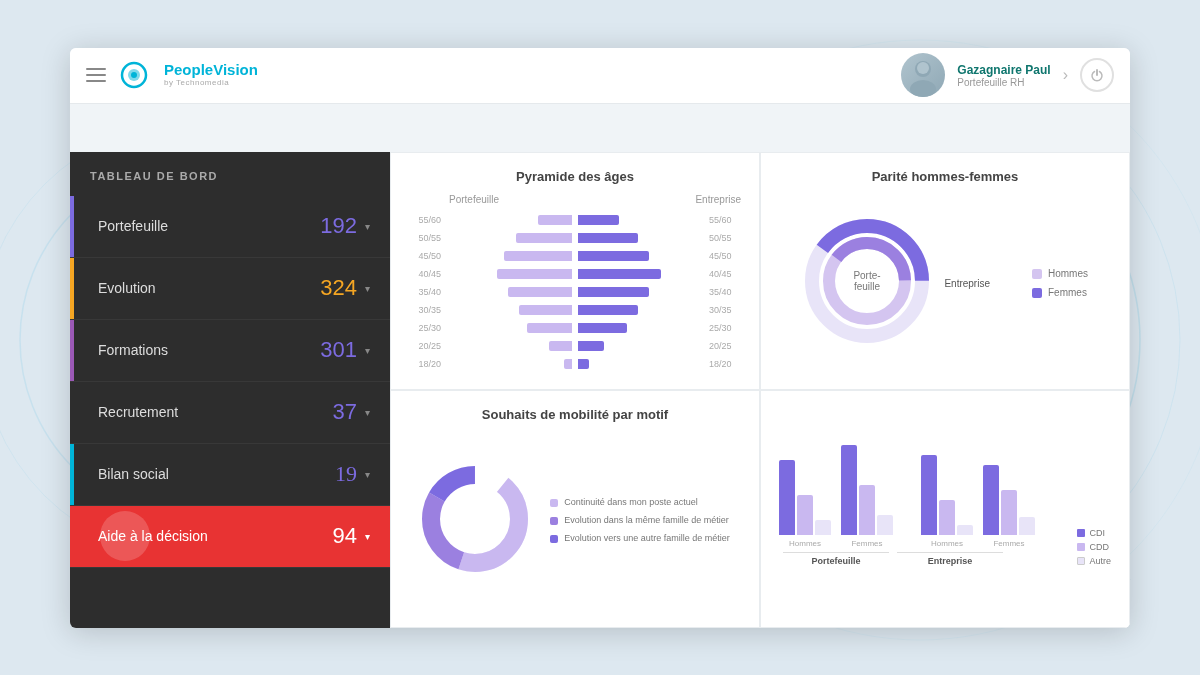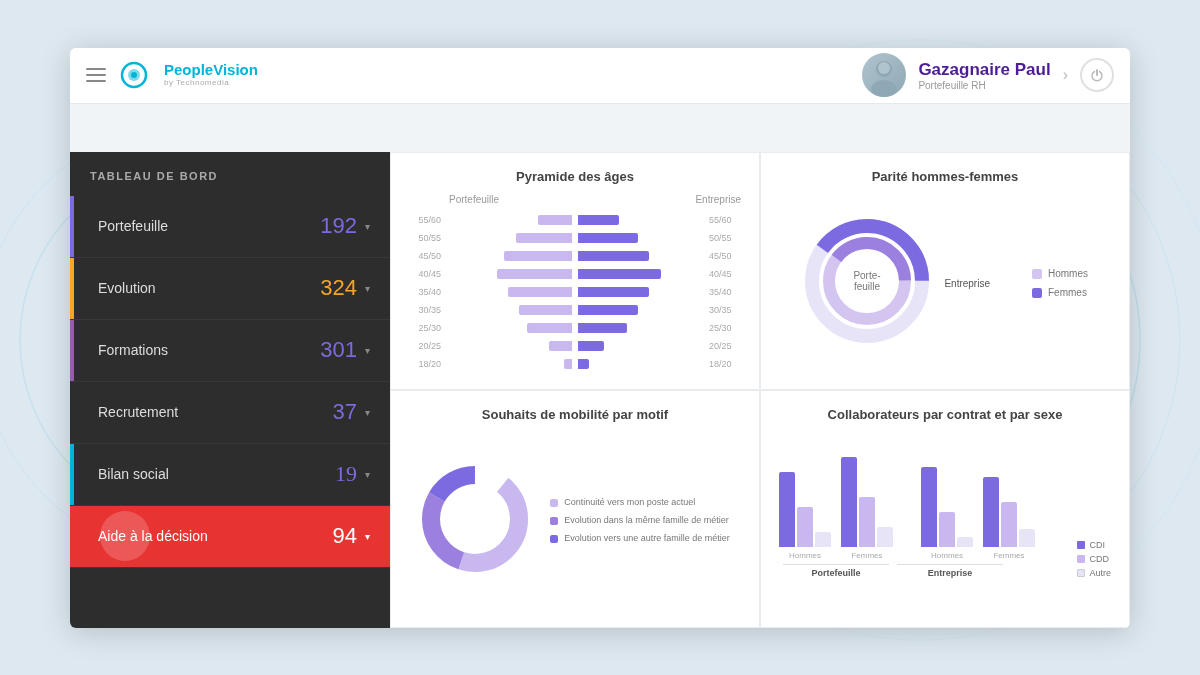--- a/index.html
+++ b/index.html
@@ -105,23 +105,23 @@
       display: flex;
       align-items: flex-end;
       justify-content: center;
     }
     .user-info {
       display: flex;
       flex-direction: column;
       justify-content: center;
     }
     .user-name {
-      font-size: 17px;
+      font-size: 12px;
       font-weight: 600;
-      color: #4c1d95;
+      color: #0f766e;
     }
     .user-role {
       font-size: 10px;
       color: #999;
     }
     .chevron-right {
       color: #bbb;
       font-size: 16px;
     }
     .power-btn {
@@ -660,37 +660,36 @@
                 <circle cx="55" cy="55" r="44" fill="none" stroke="#9b80e0" stroke-width="18" stroke-dasharray="78 198" stroke-dashoffset="-152" transform="rotate(-90 55 55)"></circle>
 
                 <circle cx="55" cy="55" r="44" fill="none" stroke="#7c6be0" stroke-width="18" stroke-dasharray="46 230" stroke-dashoffset="-230" transform="rotate(-90 55 55)"></circle>
 
                 <circle cx="55" cy="55" r="44" fill="none" stroke="#fff" stroke-width="20" stroke-dasharray="30 246" stroke-dashoffset="0" transform="rotate(-90 55 55)"></circle>
               </svg>
             </div>
             <div class="mobilite-legend">
               <div class="mobilite-legend-item">
                 <div class="mobilite-dot" style="background:#c9b8f0"></div>
-                <span>Continuité vers mon poste actuel</span>
+                <span>Continuité dans mon poste actuel</span>
               </div>
               <div class="mobilite-legend-item">
                 <div class="mobilite-dot" style="background:#9b80e0"></div>
                 <span>Evolution dans la même famille de métier</span>
               </div>
               <div class="mobilite-legend-item">
                 <div class="mobilite-dot" style="background:#7c6be0"></div>
                 <span>Evolution vers une autre famille de métier</span>
               </div>
             </div>
           </div>
         </div>
       </div>
 
       <div class="chart-panel">
-        <div class="chart-title">Collaborateurs par contrat et par sexe</div>
         <div class="chart-body">
           <div style="display:flex;width:100%;align-items:flex-end;gap:8px;">
             <div style="flex:1;">
               <div style="display:flex;align-items:flex-end;gap:10px;height:100px;padding-bottom:4px;">
 
                 <div style="display:flex;flex-direction:column;align-items:center;gap:1px;">
                   <div style="display:flex;align-items:flex-end;gap:2px;">
                     <div style="width:16px;height:75px;background:#7c6be0;border-radius:2px 2px 0 0;"></div>
                     <div style="width:16px;height:40px;background:#c9b8f0;border-radius:2px 2px 0 0;"></div>
                     <div style="width:16px;height:15px;background:#e8e4f8;border-radius:2px 2px 0 0;"></div>

